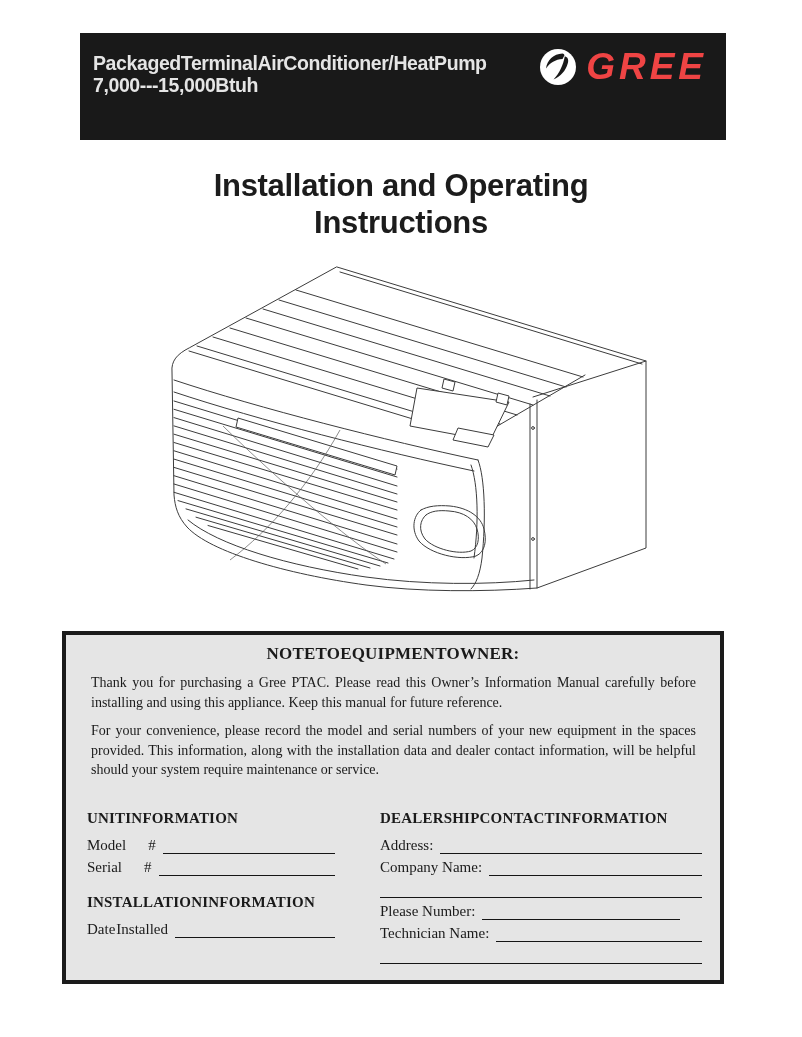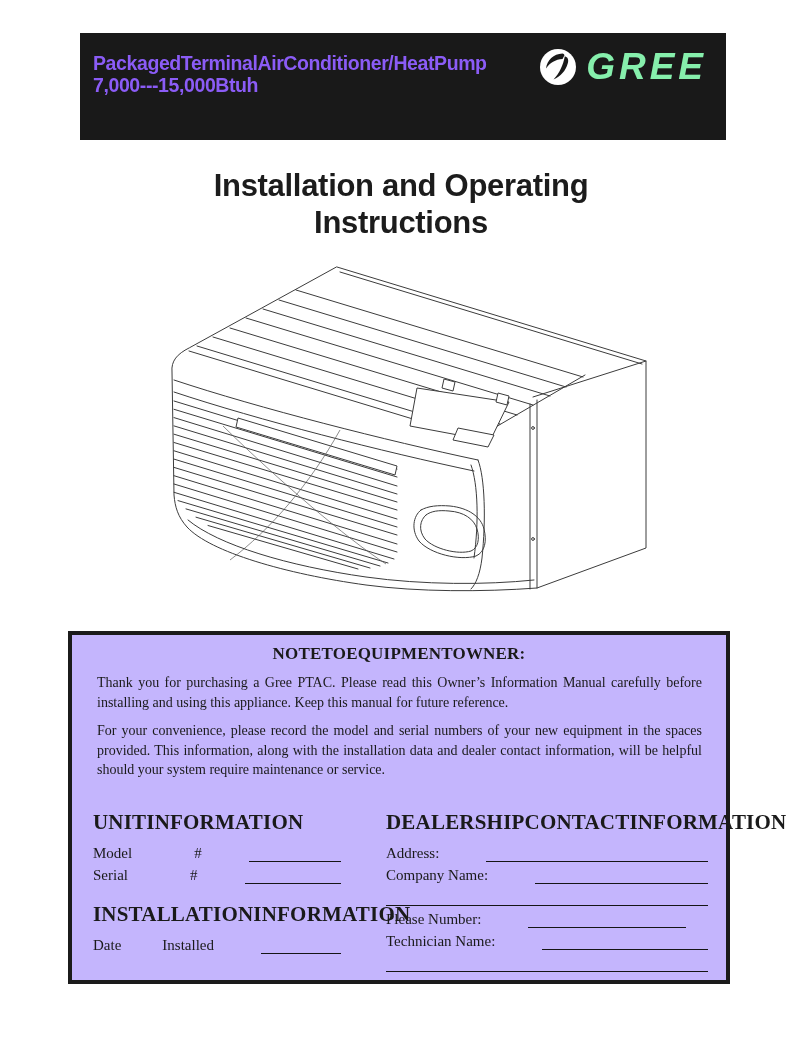--- a/index.html
+++ b/index.html
@@ -1,47 +1,47 @@
 <!DOCTYPE html>
 <html><head>
 <meta charset="utf-8">
 <style>
   html,body{margin:0;padding:0;background:#fff;}
   .page{position:relative;width:802px;height:1037px;background:#ffffff;overflow:hidden;
         font-family:"Liberation Serif",serif;color:#1a1a1a;}
 
   
   .banner{position:absolute;left:80px;top:33px;width:646px;height:107px;background:#191919;}
-  .banner-text{position:absolute;left:13px;top:20px;color:#8b5cf6;
+  .banner-text{position:absolute;left:13px;top:20px;color:#e5e5e5;
       font-family:"Liberation Sans",sans-serif;font-weight:bold;font-size:19.5px;
       line-height:21.5px;letter-spacing:-0.4px;white-space:pre-line;}
   .logo{position:absolute;right:19px;top:13px;display:flex;align-items:center;height:42px;}
   .logo svg{display:block;}
-  .logo-text{color:#86efac;font-family:"Liberation Sans",sans-serif;font-weight:bold;
+  .logo-text{color:#ef4444;font-family:"Liberation Sans",sans-serif;font-weight:bold;
       font-style:italic;font-size:37px;letter-spacing:4px;margin-left:9px;line-height:42px;}
 
   
   .doc-title{position:absolute;left:0;top:167px;width:100%;text-align:center;
       font-family:Liberation Sans, sans-serif;font-weight:bold;font-size:31px;
       line-height:37px;color:#1c1c1c;letter-spacing:-0.3px;}
 
   
   .figure{position:absolute;left:88px;top:258px;width:570px;height:345px;}
 
   
-  .note-box{position:absolute;left:68px;top:631px;width:662px;height:353px;
-      border:4px solid #1b1b1b;box-sizing:border-box;background:#c4b5fd;}
+  .note-box{position:absolute;left:62px;top:631px;width:662px;height:353px;
+      border:4px solid #1b1b1b;box-sizing:border-box;background:#e5e5e5;}
   .note-heading{margin:9px 0 0 0;text-align:center;font-weight:bold;font-size:17px;
       letter-spacing:0.2px;}
   .note-p{margin:9px 24px 0 25px;font-size:14px;line-height:19.5px;text-align:justify;}
 
   .col-left{position:absolute;left:21px;top:175px;width:248px;}
   .col-right{position:absolute;left:314px;top:175px;width:322px;}
-  .form-h{margin:0 0 5px 0;font-weight:bold;font-size:21px;letter-spacing:0.2px;}
-  .frow{display:flex;align-items:flex-end;height:22px;font-size:15px;gap:40px;}
+  .form-h{margin:0 0 5px 0;font-weight:bold;font-size:15px;letter-spacing:0.2px;}
+  .frow{display:flex;align-items:flex-end;height:22px;font-size:15px;}
   .wline{flex:1;border-bottom:1.4px solid #151515;height:17px;margin-left:7px;}
   .wline.full{margin-left:0;}
   .lbl{white-space:nowrap;}
   .gap18{height:18px;}
   .hash{margin-left:22px;}
   .inst{margin-left:1px;}
   .short{margin-right:22px;}
 
   svg .ln{fill:none;stroke:#3c3c3c;stroke-width:1;stroke-linejoin:round;stroke-linecap:round;}
   svg .thin{fill:none;stroke:#5a5a5a;stroke-width:0.7;}

